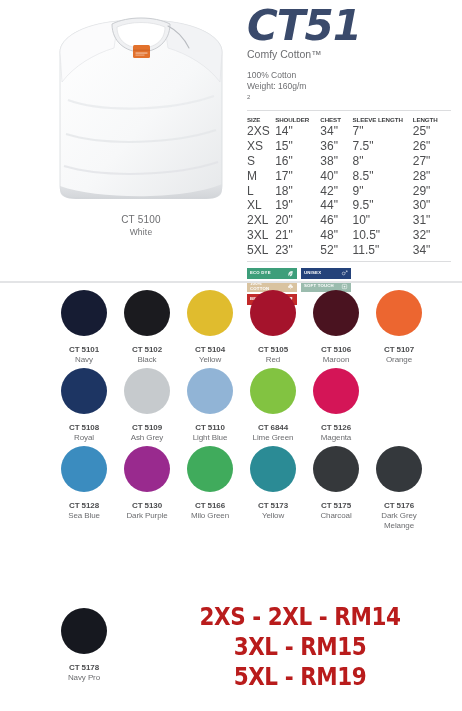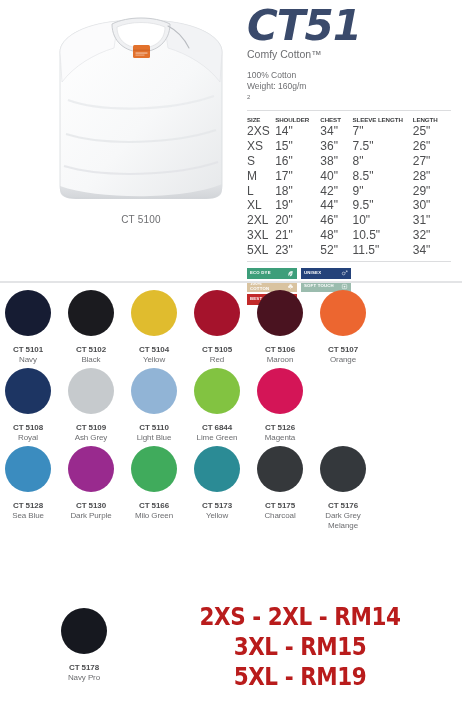--- a/index.html
+++ b/index.html
@@ -159,20 +159,21 @@
   }
 
   
   #swatch-area {
     position: absolute;
     left: 0; top: 290px;
     width: 462px;
   }
   .swatch-row {
     display: flex;
+    padding-left: 56px;
     margin-bottom: 3px;
   }
   .swatch-cell {
     width: 56px;
     margin-right: 7px;
     text-align: center;
   }
   .swatch-dot {
     width: 46px;
     height: 46px;
@@ -270,20 +271,21 @@
       <path d="M18,126 C56,138 126,136 168,122" fill="none" stroke="#e4e6e9" stroke-width="2" opacity="0.8"></path>
       <path d="M16,158 C56,170 128,168 170,154" fill="none" stroke="#e0e2e5" stroke-width="2" opacity="0.75"></path>
 
       <path d="M12,178 C52,192 136,192 174,176 L174,182 C174,188 168,191 158,191
                L28,191 C18,191 12,188 12,182 Z" fill="url(#gShadow)" opacity="0.9"></path>
     </svg>
   </div>
 
   <div id="product-caption">
     <span class="code">CT 5100</span>
+    <span class="cname">White</span>
   </div>
 
   <div id="info-col">
 
     <div id="logo-title">CT51</div>
 
     <div id="brand-sub">Comfy Cotton™</div>
 
     <div id="spec-lines">
       <span>100% Cotton</span>

